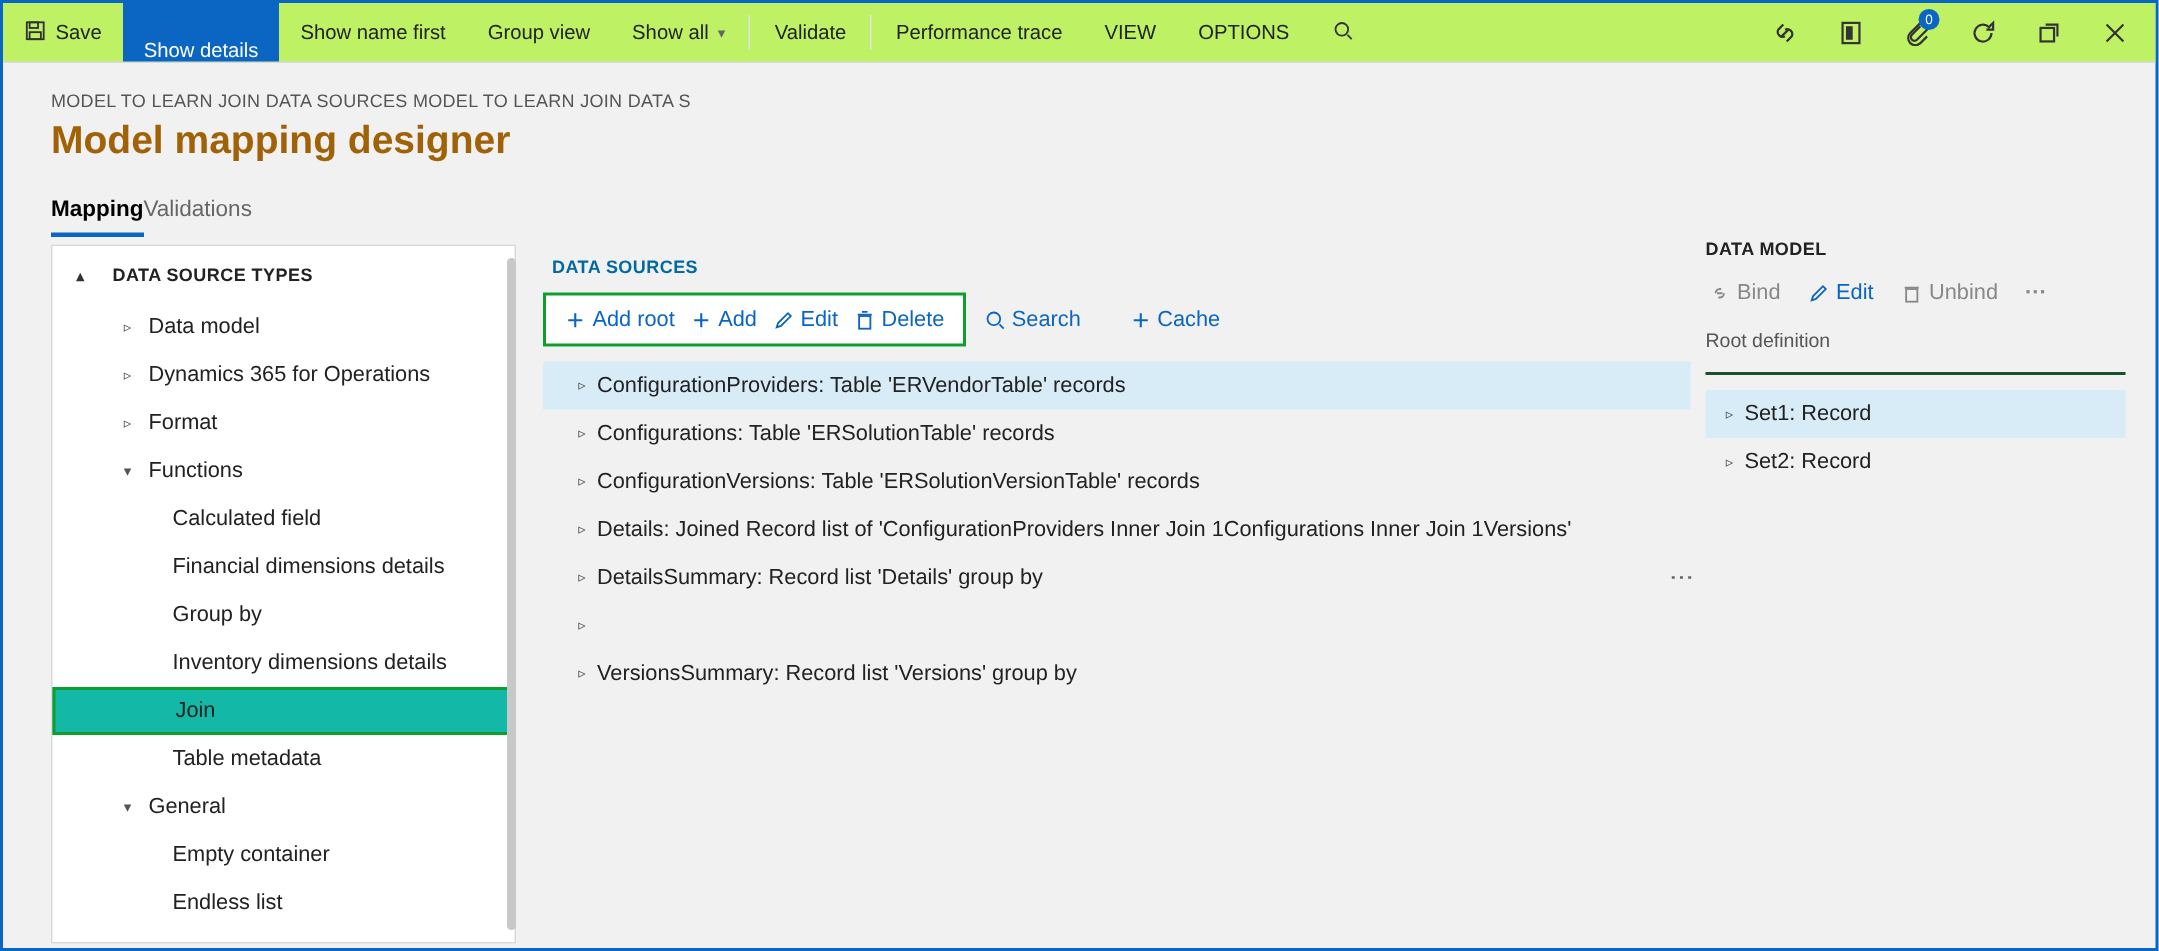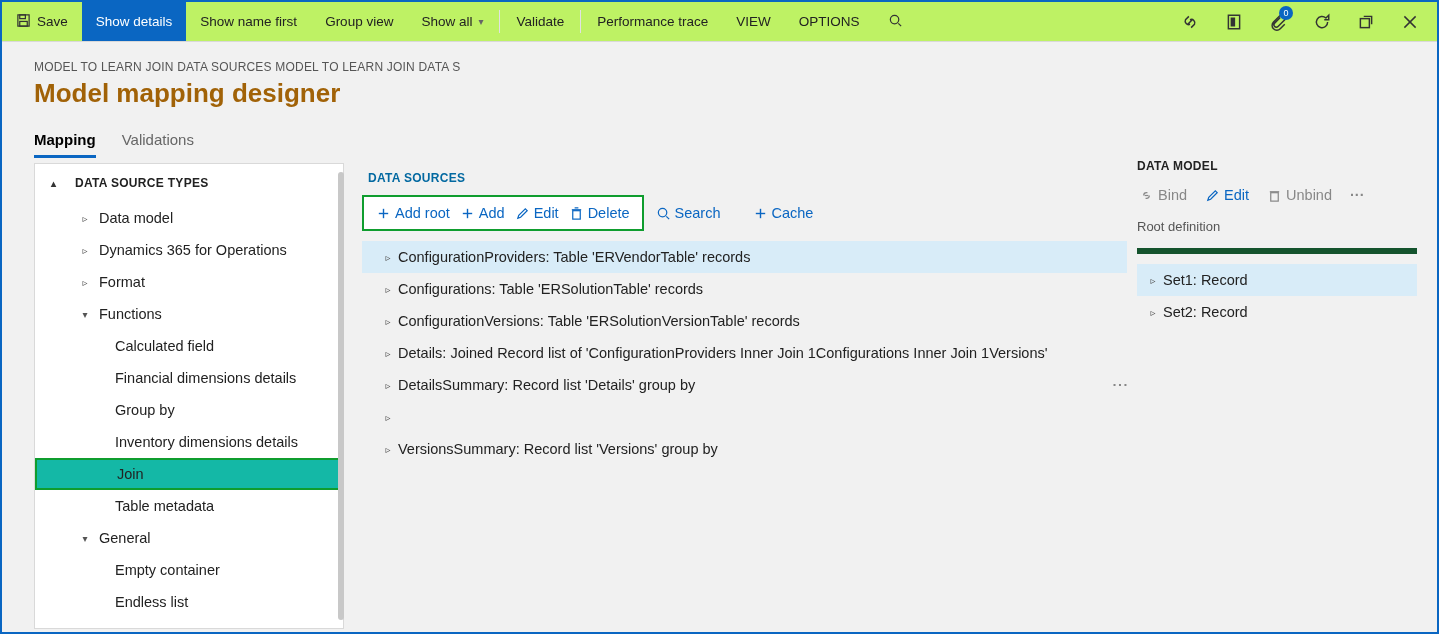--- a/index.html
+++ b/index.html
@@ -2,35 +2,35 @@
 <html><head>
 <meta charset="utf-8">
 <style>
   * { box-sizing: border-box; margin: 0; padding: 0; font-family: "Segoe UI", Arial, sans-serif; }
   html, body { width: 1439px; height: 634px; overflow: hidden; background: #f1f1f1; }
   body { border: 2px solid #0a66c2; }
 
   
   .cmdbar { height: 40px; background: #bef264; border-bottom: 1px solid #d9d9d9; display: flex; align-items: stretch; }
   .cmd { display: flex; align-items: center; padding: 0 14px; font-size: 13.5px; color: #222; cursor: pointer; gap: 6px; white-space: nowrap; }
-  .cmd.active { background: #0a66c2; color: #fff; }
+  .cmd.active { background: #0a66c2; color: #fff; align-items: flex-end; }
   .cmd .chev { font-size: 10px; color: #666; }
   .cmd-sep { width: 1px; background: #e1e1e1; margin: 8px 2px; }
   .cmdbar-spacer { flex: 1; }
   .cmdbar-right { display: flex; align-items: center; gap: 10px; padding-right: 10px; }
   .icon-btn { width: 34px; height: 40px; display: flex; align-items: center; justify-content: center; cursor: pointer; color: #333; position: relative; }
   .icon-btn svg { width: 18px; height: 18px; }
   .badge { position: absolute; top: 4px; right: 2px; background: #0a66c2; color: #fff; font-size: 9px; border-radius: 8px; min-width: 14px; height: 14px; display: flex; align-items: center; justify-content: center; padding: 0 3px;}
 
   
   .page-head { padding: 18px 22px 8px 32px; }
   .breadcrumb { font-size: 12px; color: #555; letter-spacing: .2px; margin-bottom: 4px; }
   .page-title { font-size: 26px; font-weight: 600; color: #a16207; }
 
-  .tabs { display: flex; gap: 26px; padding: 6px 22px 0 32px; border-bottom: 1px solid transparent; }
+  .tabs { display: flex; padding: 6px 22px 0 32px; border-bottom: 1px solid transparent; }
   .tab { font-size: 15px; color: #666; padding: 8px 0 10px 0; cursor: pointer; position: relative; }
   .tab.sel { color: #000; font-weight: 600; }
   .tab.sel::after { content:""; position:absolute; left:0; right:0; bottom:0; height:3px; background:#0a66c2; }
 
   
   .main { display: flex; height: calc(634px - 40px - 78px - 42px - 4px); }
   .panel-left { width: 310px; background:#fff; border:1px solid #d9d9d9; margin: 4px 0 0 32px; position:relative; }
   .panel-left::after { content:""; position:absolute; right:-1px; top:8px; bottom:8px; width:6px; background:#c8c8c8; border-radius:3px; }
   .panel-mid { flex:1; padding: 8px 10px 0 18px; }
   .panel-right { width: 300px; padding: 0 20px 0 0; }
@@ -54,21 +54,21 @@
   .after-tb { display:inline-flex; gap:28px; align-items:center; margin-left: 10px; }
   .ds-list { margin-top: 10px; }
   .ds-row { display:flex; align-items:center; height:32px; padding-left:16px; font-size:14.5px; color:#222; cursor:pointer; position:relative; }
   .ds-row .caret { width:20px; font-size:10px; color:#555; display:inline-flex; justify-content:center; }
   .ds-row.selected { background:#d8ecf8; }
   .ds-kebab { position:absolute; right:4px; top:8px; color:#666; font-size:16px; line-height:6px; letter-spacing:0; writing-mode: vertical-rl; }
 
   .right-head { font-size:12px; font-weight:700; letter-spacing:.3px; color:#222; padding: 0 0 12px 0; }
   .right-tb { display:flex; gap:14px; align-items:center; color:#0a66c2; font-size:14.5px; padding-bottom:6px;text-align:right;}
   .right-tb .grey { color:#888; }
-  .root-def { font-size:13px; color:#555; padding: 8px 0 14px 0; border-bottom:6px solid #14532d; margin-bottom:10px;}
+  .root-def { font-size:13px; color:#555; padding: 8px 0 14px 0; border-bottom:2px solid #14532d; margin-bottom:10px;}
   .dm-row { display:flex; align-items:center; height:32px; padding-left:6px; font-size:14.5px; color:#222; cursor:pointer; }
   .dm-row .caret { width:20px; font-size:10px; color:#555; display:inline-flex; justify-content:center;}
   .dm-row.selected { background:#d8ecf8; }
 
   .search-ic svg, .save-ic svg { width:15px; height:15px; }
 </style>
 </head>
 <body>
 
 <div class="cmdbar">

